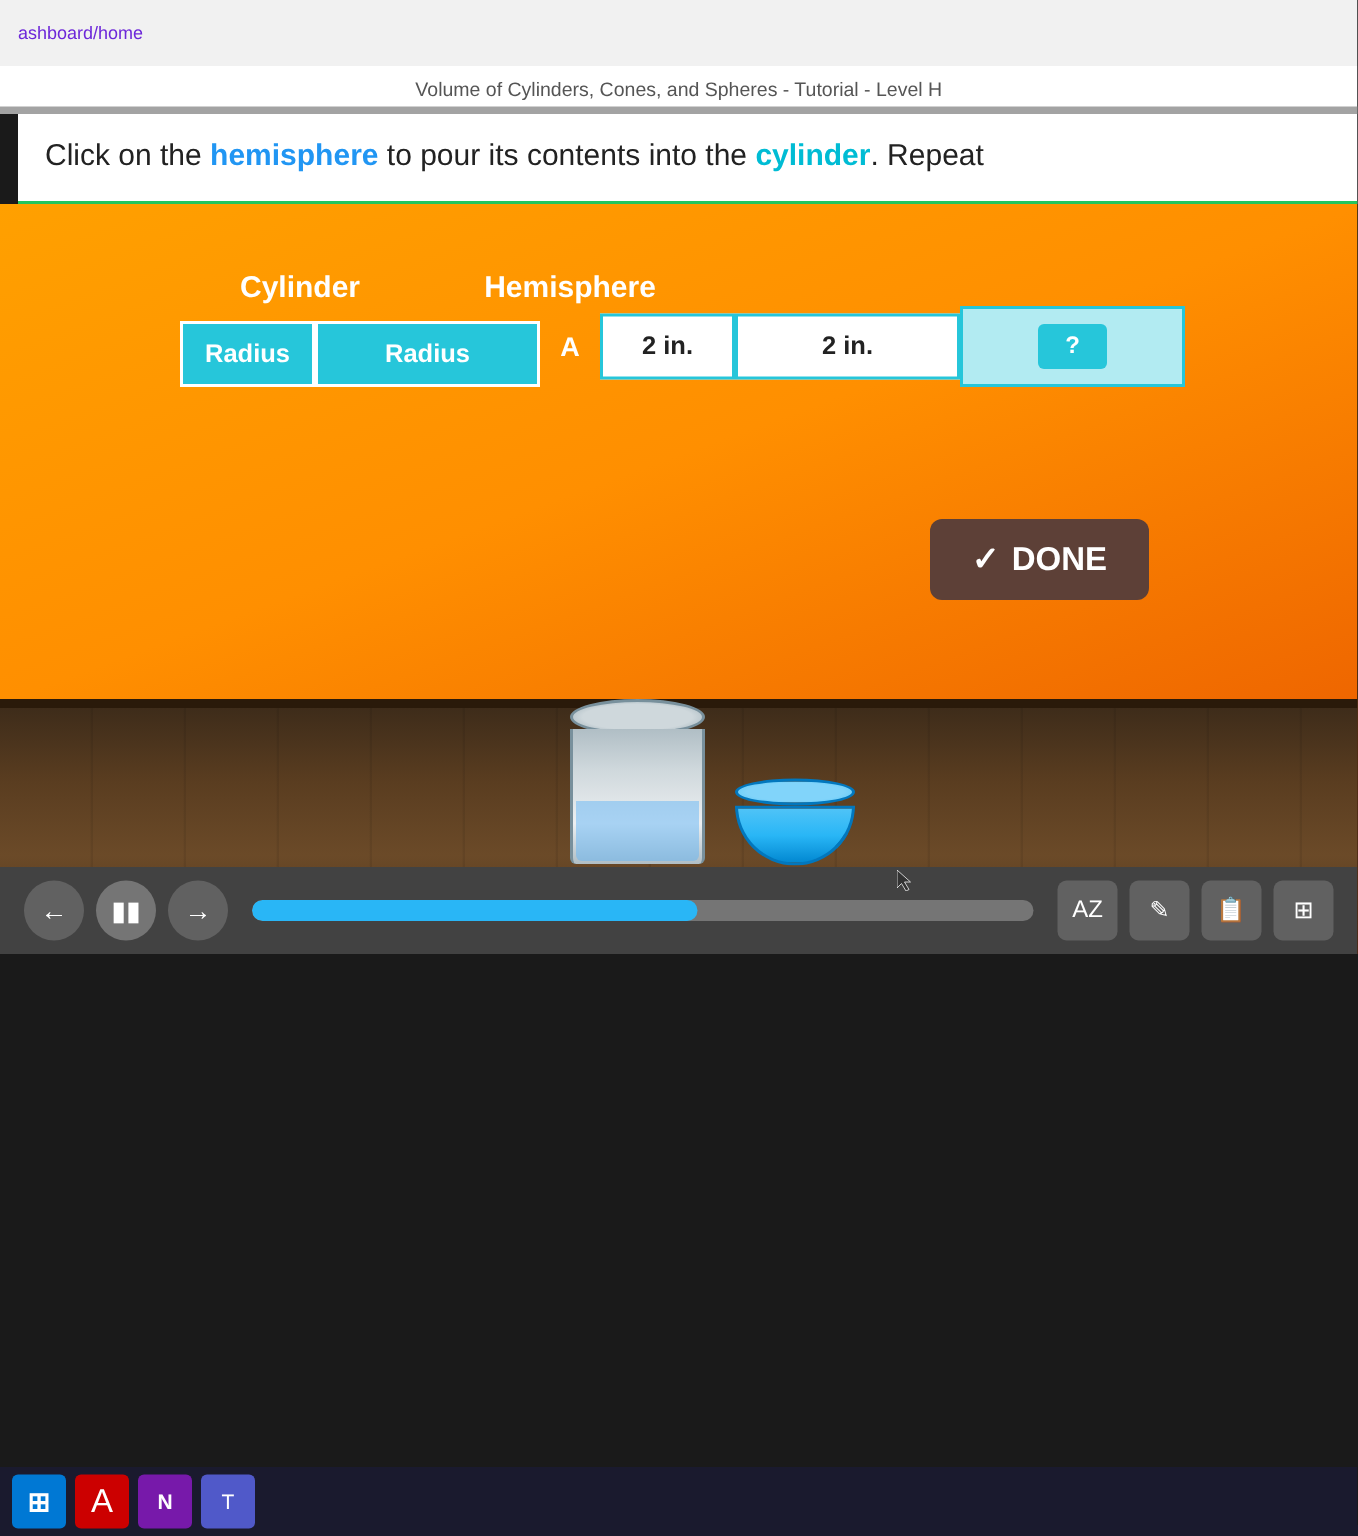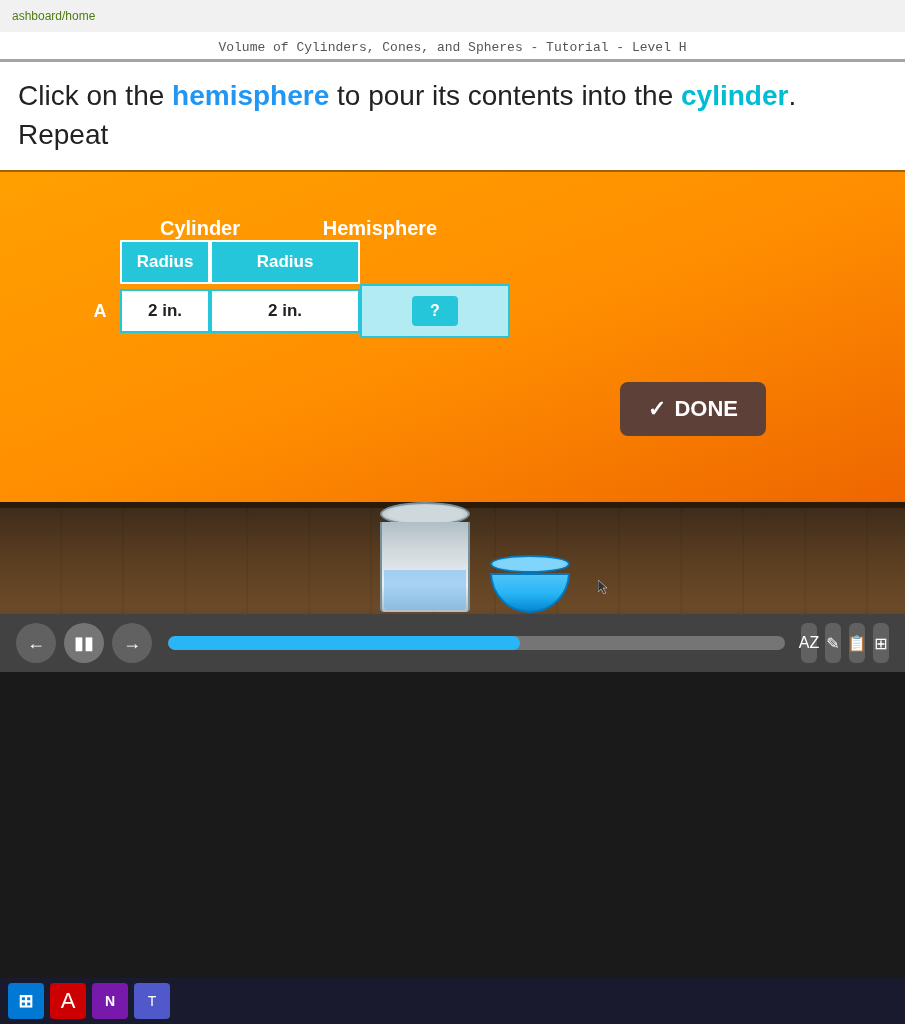--- a/index.html
+++ b/index.html
@@ -8,47 +8,47 @@
       height: 1024px;
       background: #1a1a1a;
       font-family: Arial, sans-serif;
       overflow: hidden;
       position: relative;
     }
 
     
     #browser-bar {
       background: #f1f1f1;
-      height: 32px;
+      height: 44px;
       display: flex;
       align-items: center;
       padding: 0 12px;
       font-size: 12px;
-      color: #4d7c0f;
+      color: #6d28d9;
     }
 
     
     #page-title-bar {
       background: #fff;
       text-align: center;
       padding: 8px 0 4px;
       font-size: 13px;
       color: #555;
-      border-bottom: 3px solid #a3a3a3;
-      font-family: Liberation Mono, monospace;
+      border-bottom: 5px solid #a3a3a3;
     }
 
     
     #instruction-area {
       background: #fff;
       padding: 14px 18px 16px;
-      font-size: 28px;
+      font-size: 20px;
       color: #222;
       line-height: 1.4;
-      border-bottom: 2px solid #a16207;
+      border-bottom: 2px solid #22c55e;
+      margin-left: 12px;
     }
 
     #instruction-area .highlight-blue {
       color: #2196F3;
       font-weight: bold;
     }
 
     #instruction-area .highlight-teal {
       color: #00BCD4;
       font-weight: bold;
@@ -88,21 +88,21 @@
     }
 
     .hemisphere-label {
       width: 150px;
       padding-left: 10px;
     }
 
     
     #data-table {
       display: flex;
-      flex-direction: column;
+      align-items: flex-end;
     }
 
     #table-header-row {
       display: flex;
     }
 
     .row-label-spacer {
       width: 40px;
     }
 
@@ -332,21 +332,21 @@
     }
 
     #progress-bar-fill {
       height: 100%;
       background: #29B6F6;
       border-radius: 7px;
       width: 57%;
     }
 
     .tool-btn {
-      width: 16px;
+      width: 40px;
       height: 40px;
       border-radius: 6px;
       background: #616161;
       display: flex;
       align-items: center;
       justify-content: center;
       cursor: pointer;
       color: #fff;
       font-size: 16px;
       border: none;

